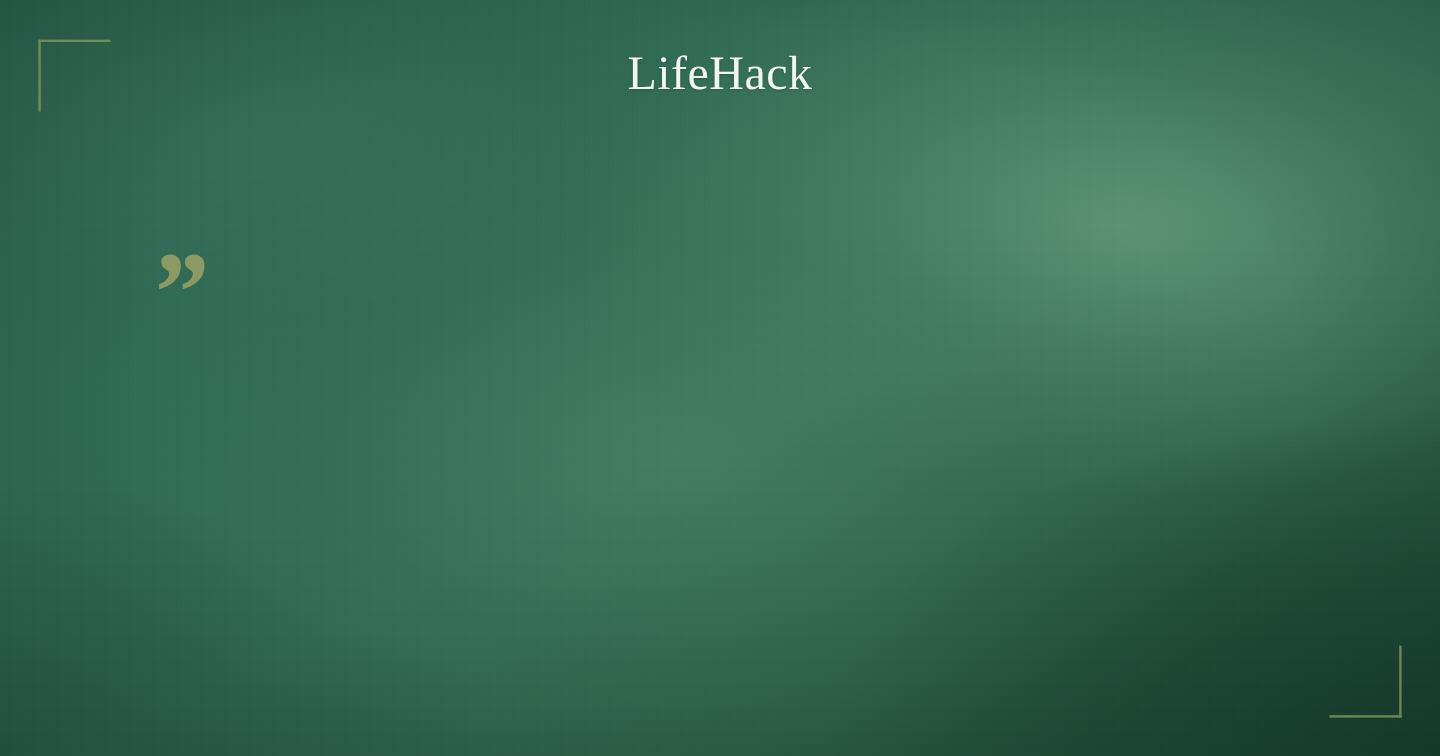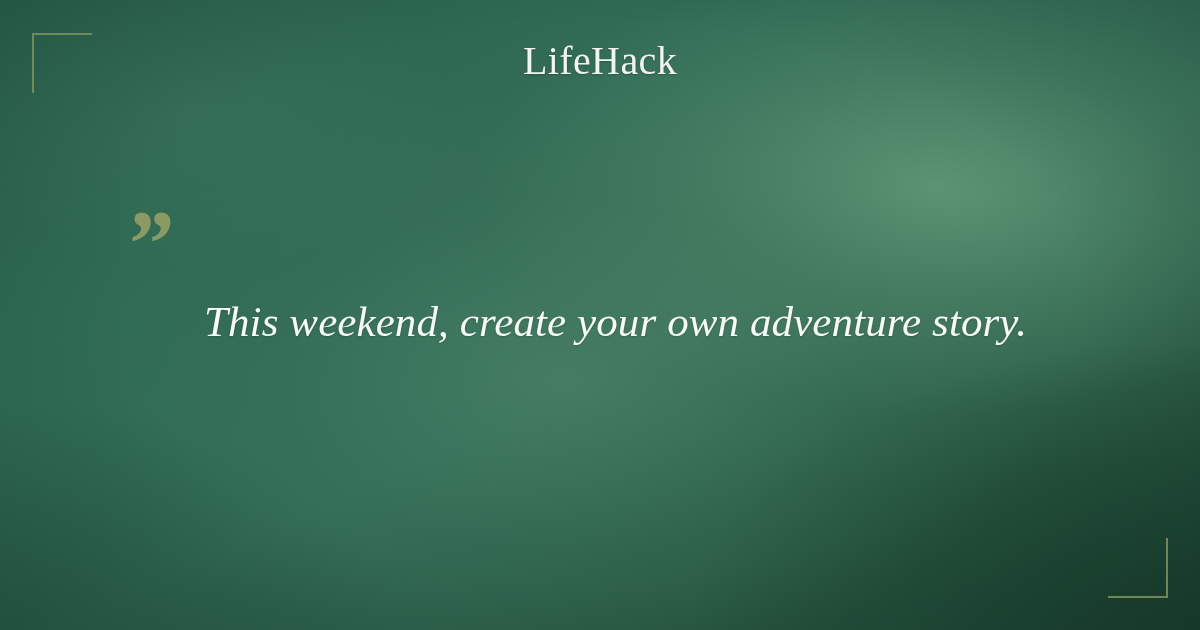--- a/index.html
+++ b/index.html
@@ -143,15 +143,14 @@
   <div class="bg-vignette"></div>
   <div class="bg-grain"></div>
 
   <div class="corner corner-tl"></div>
   <div class="corner corner-br"></div>
 
   <div class="brand">LifeHack</div>
 
   <div class="quote-mark">”</div>
 
-  <div class="quote-text">This weekend, create your own adventure story.</div>
 
 </div>
 
 </body></html>

